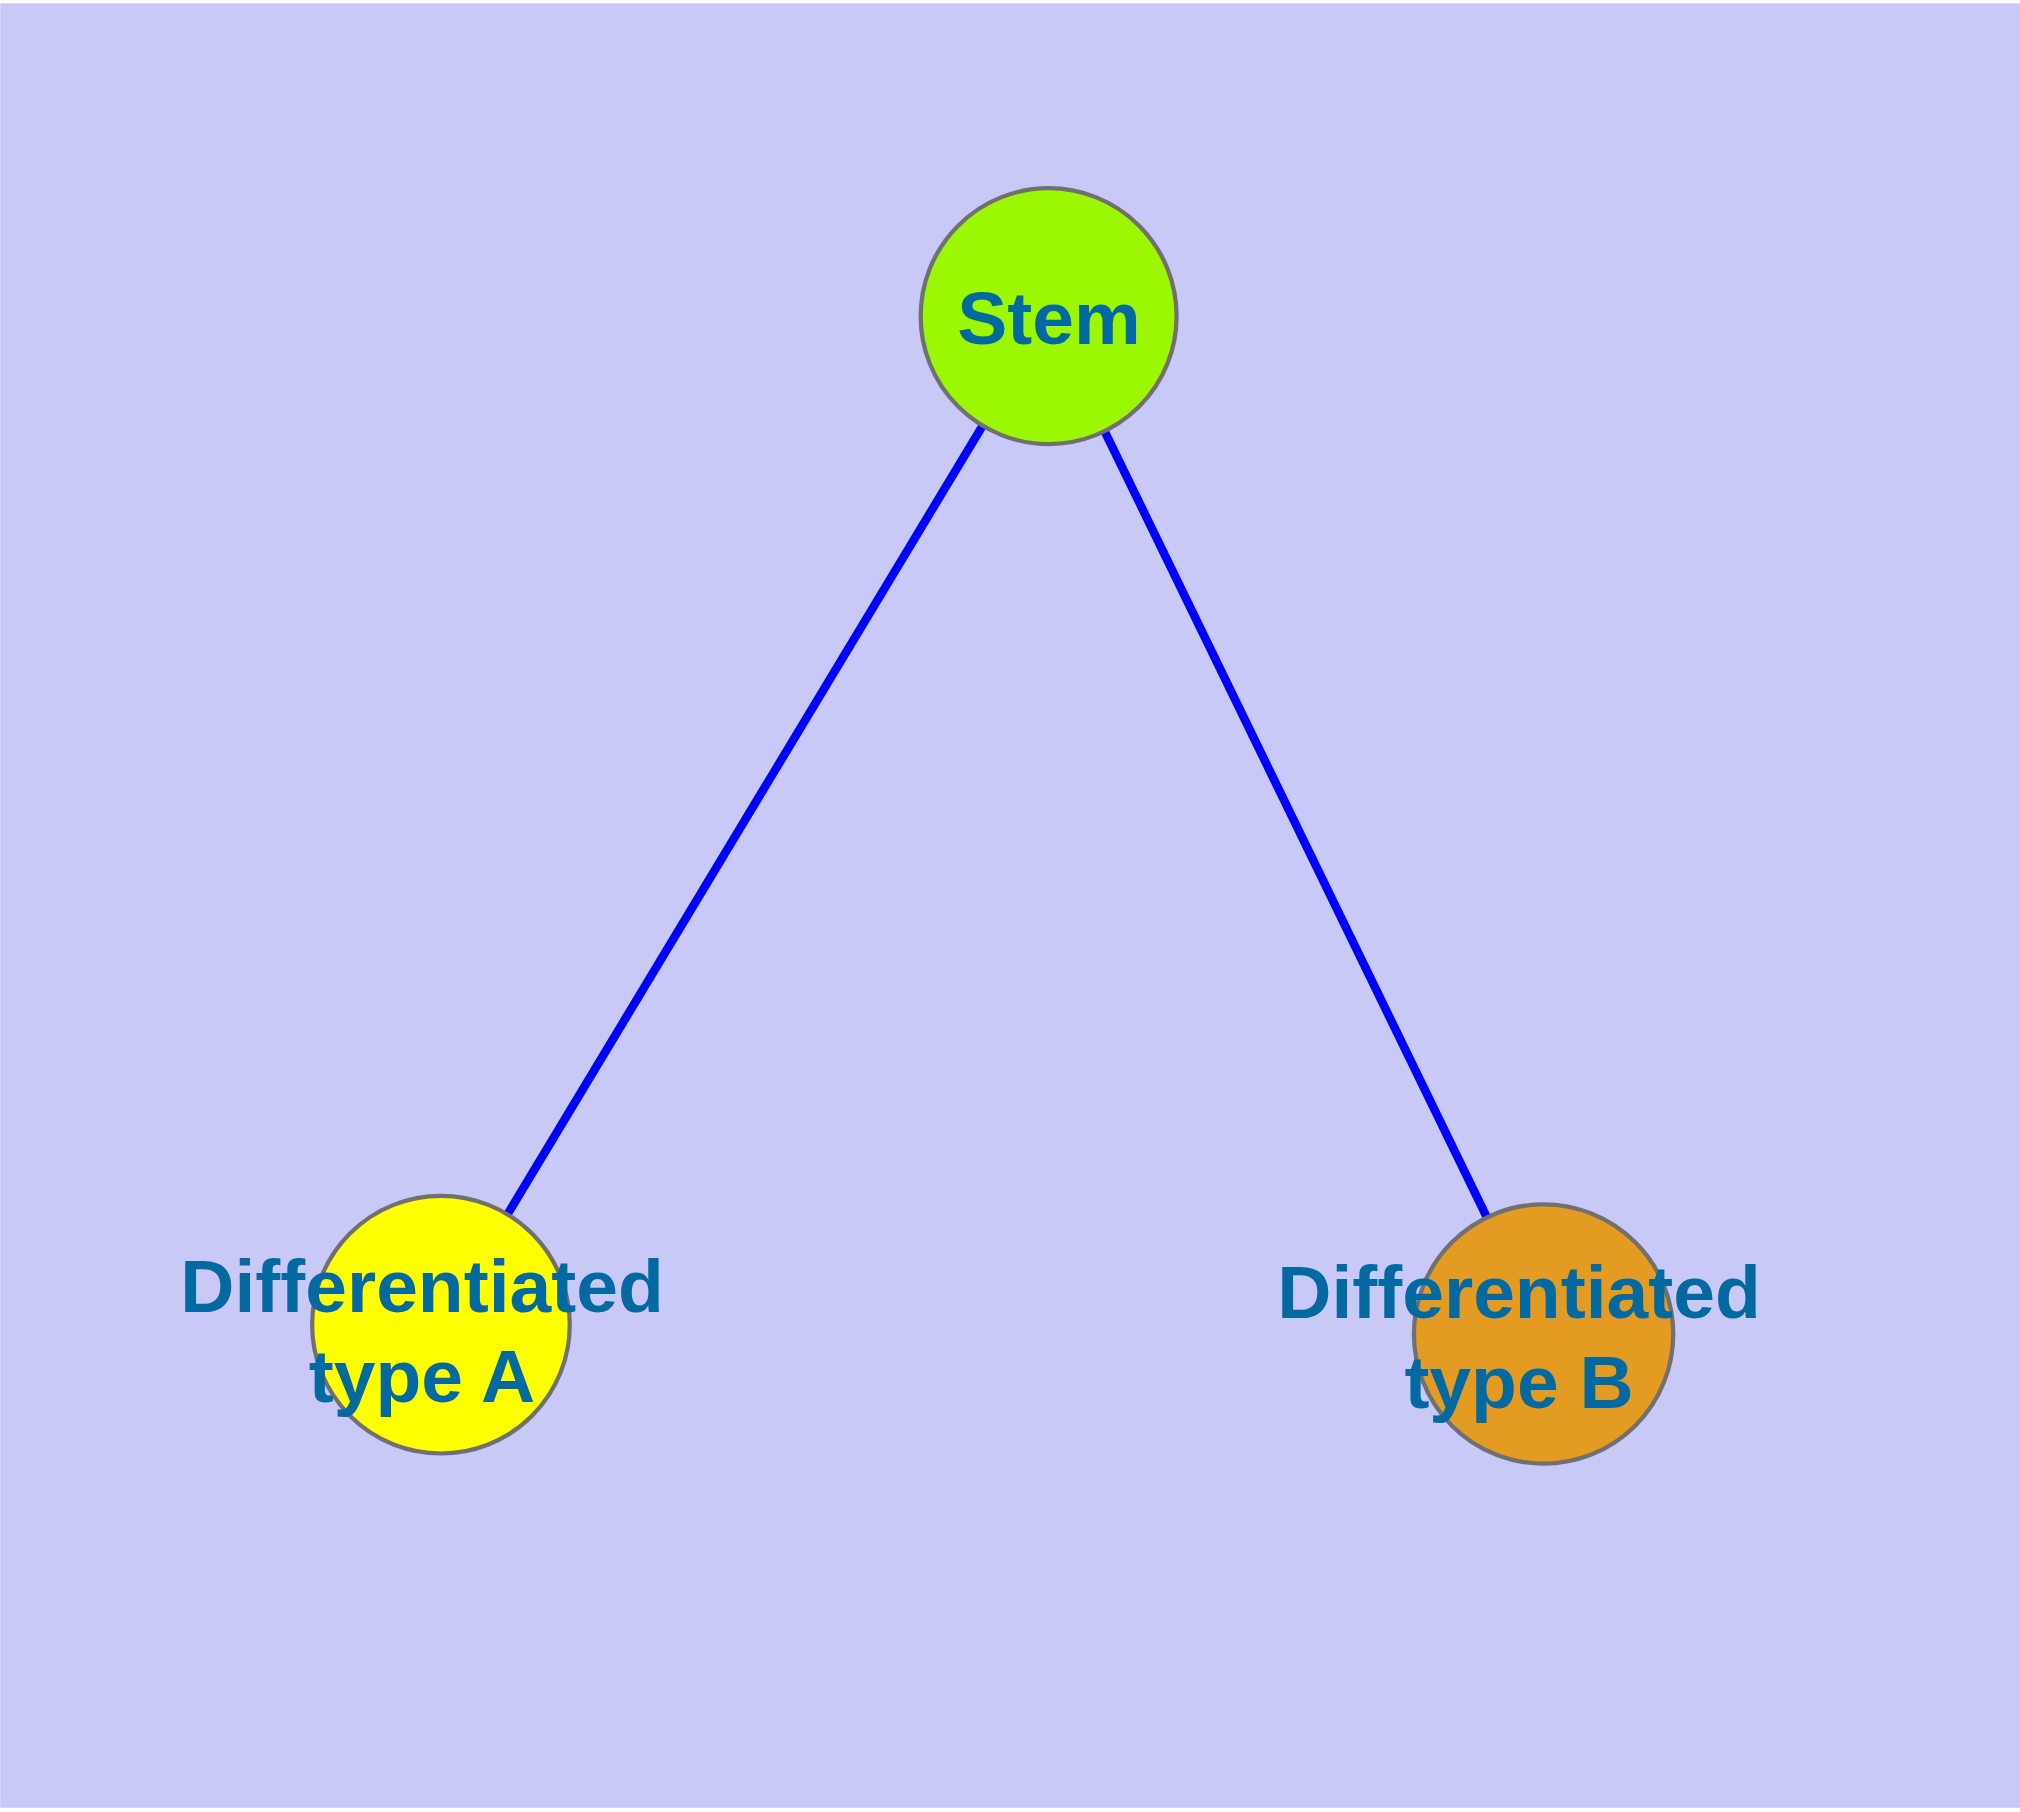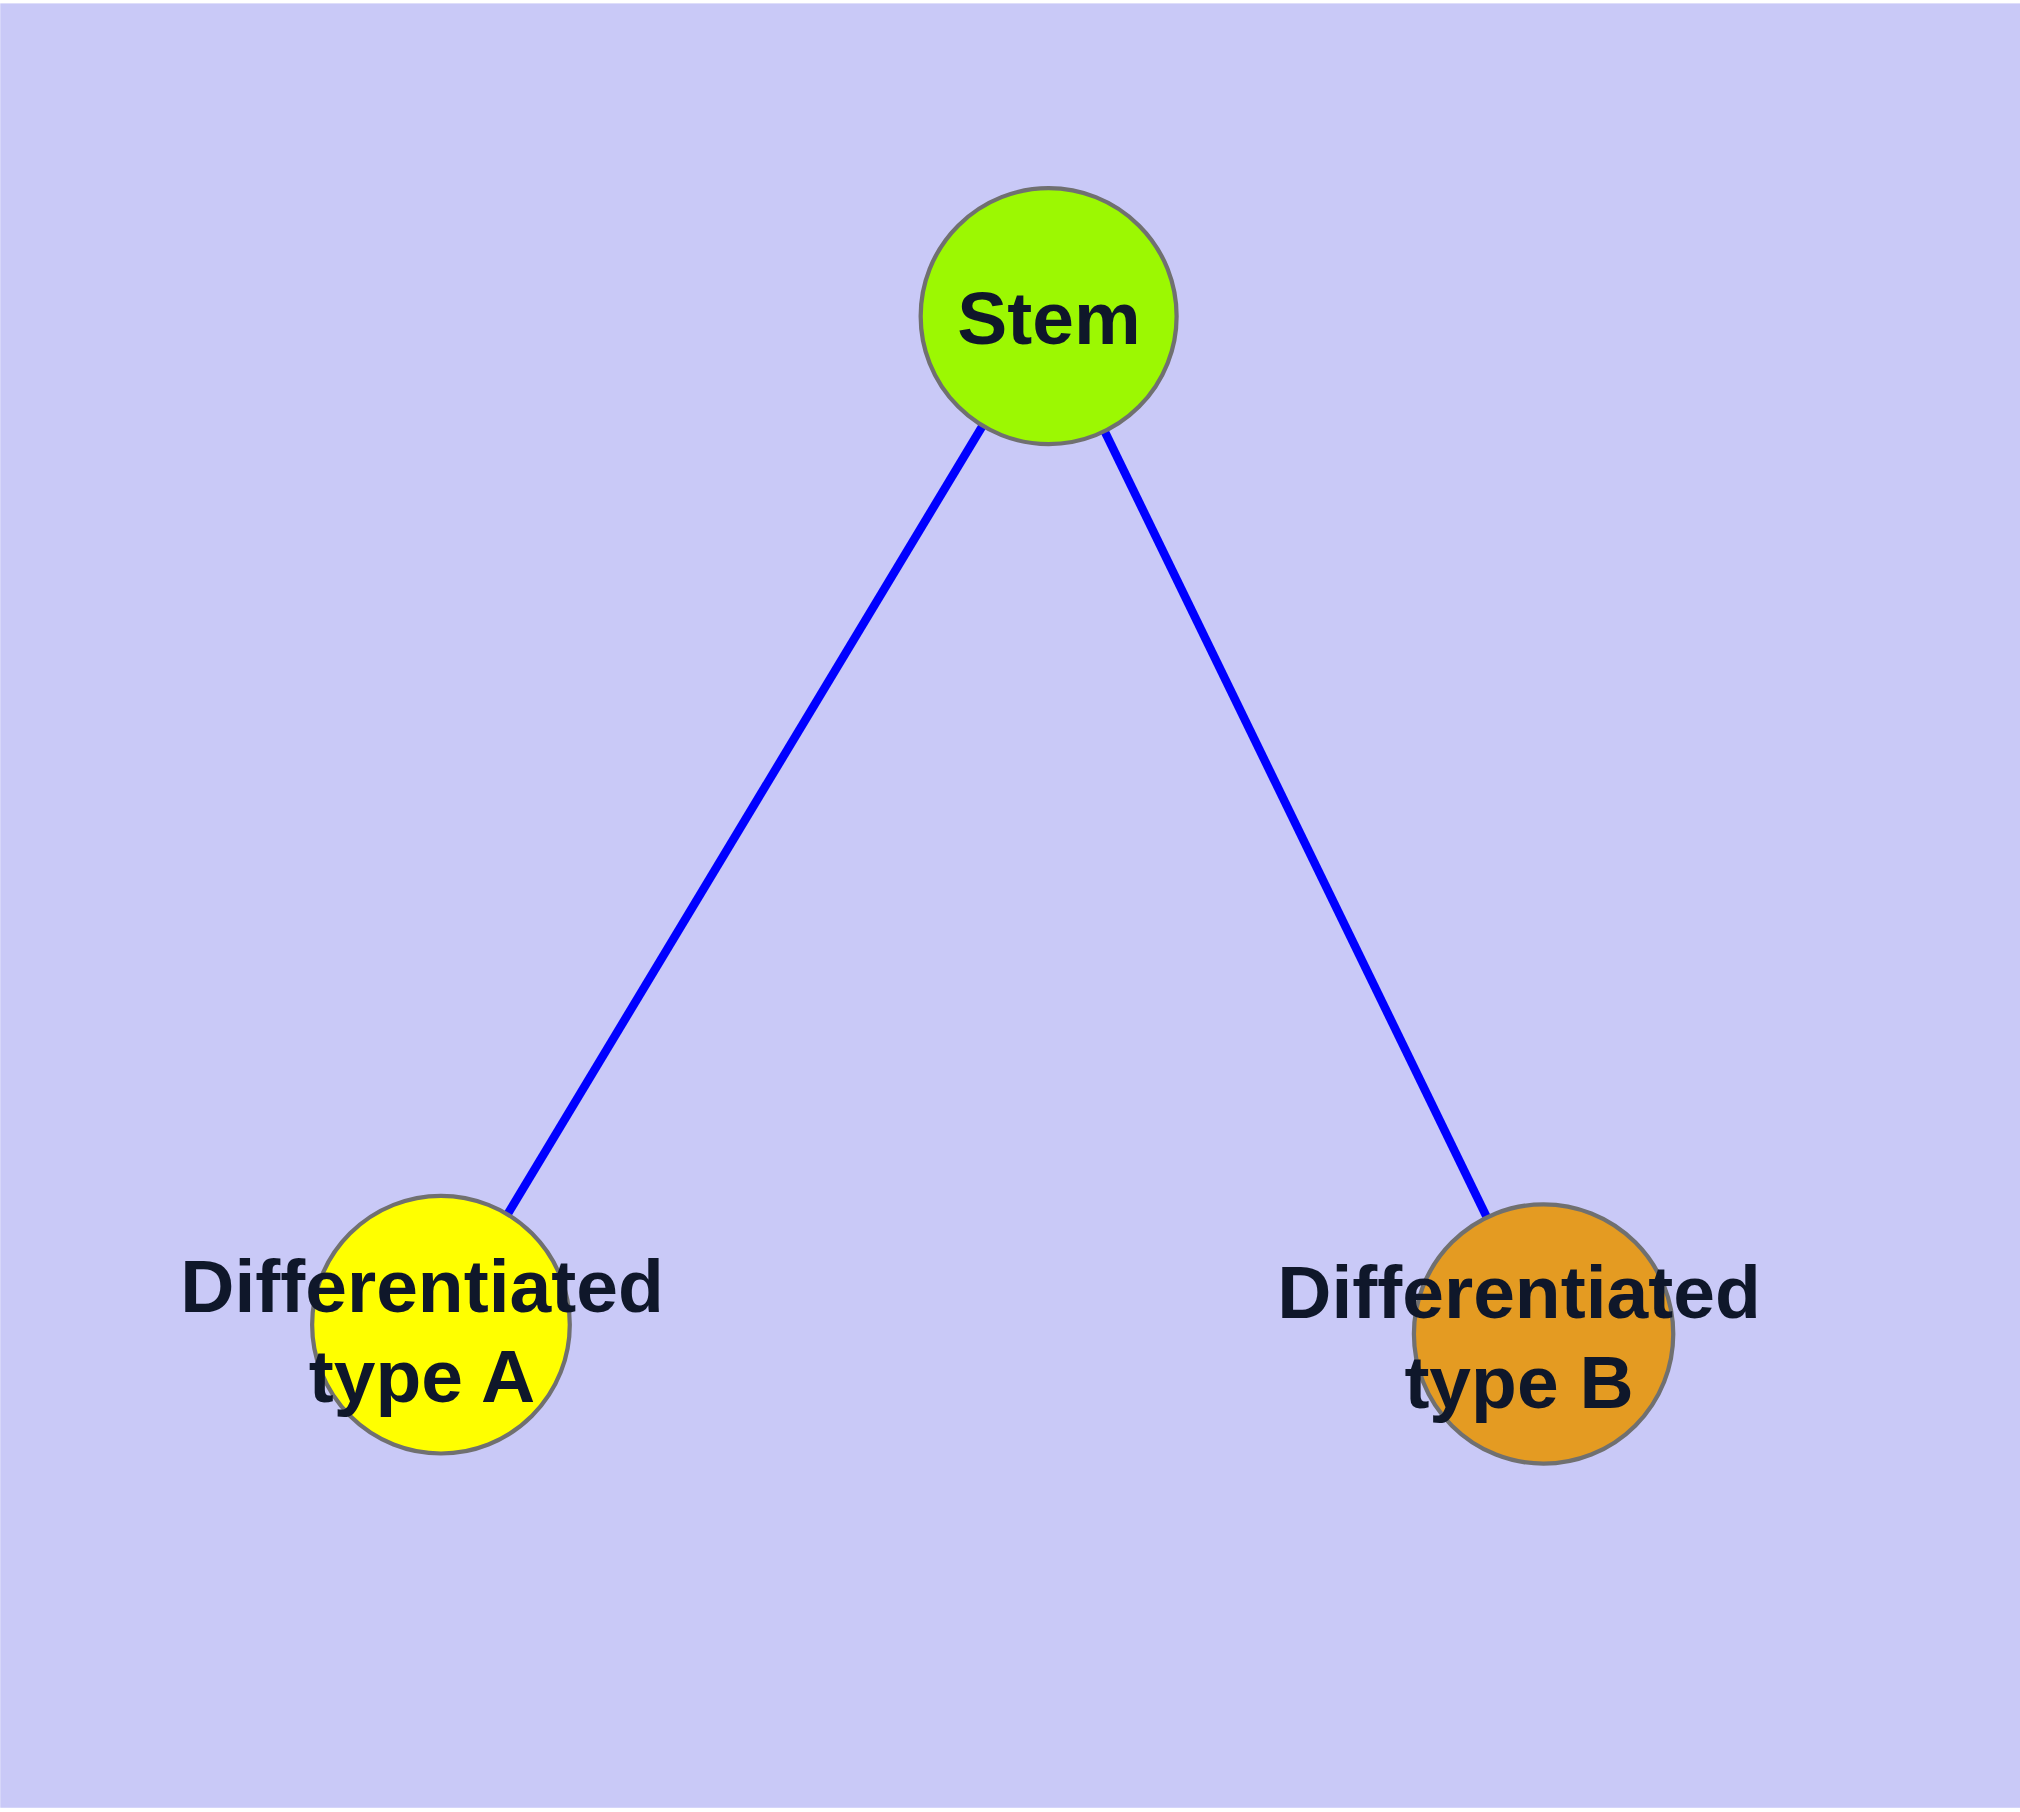--- a/index.html
+++ b/index.html
@@ -25,21 +25,21 @@
   .edge-line {
     stroke-width: 10px;
     stroke-linecap: butt;
   }
   .node-circle {
     stroke-width: 5px;
   }
   .node-label {
     position: absolute;
     transform: translate(-50%, -50%);
-    color: #0f172a;
+    color: #0369a1;
     font-size: 75px;
     font-weight: bold;
     line-height: 1.2;
     text-align: center;
     white-space: pre-line;
     letter-spacing: 0;
   }
 </style>
 </head>
 <body>

